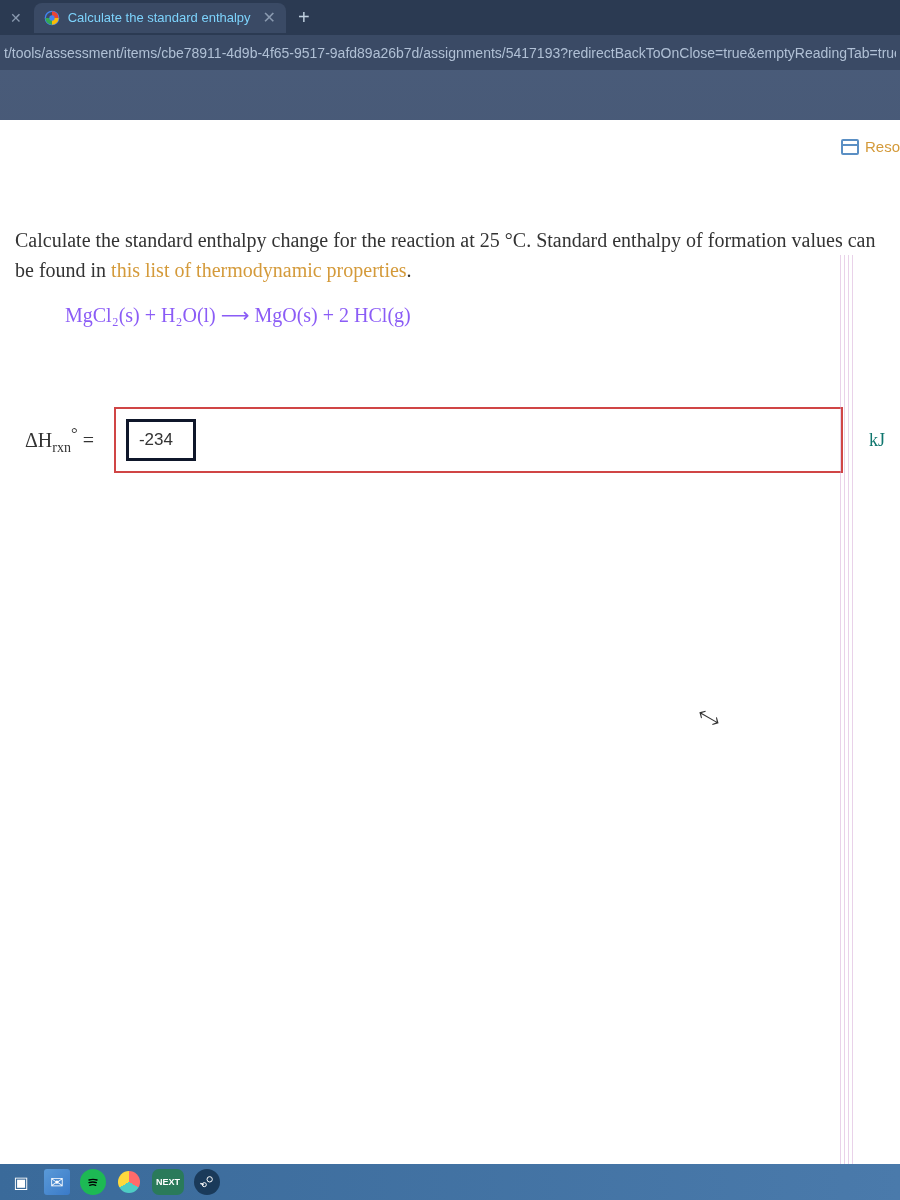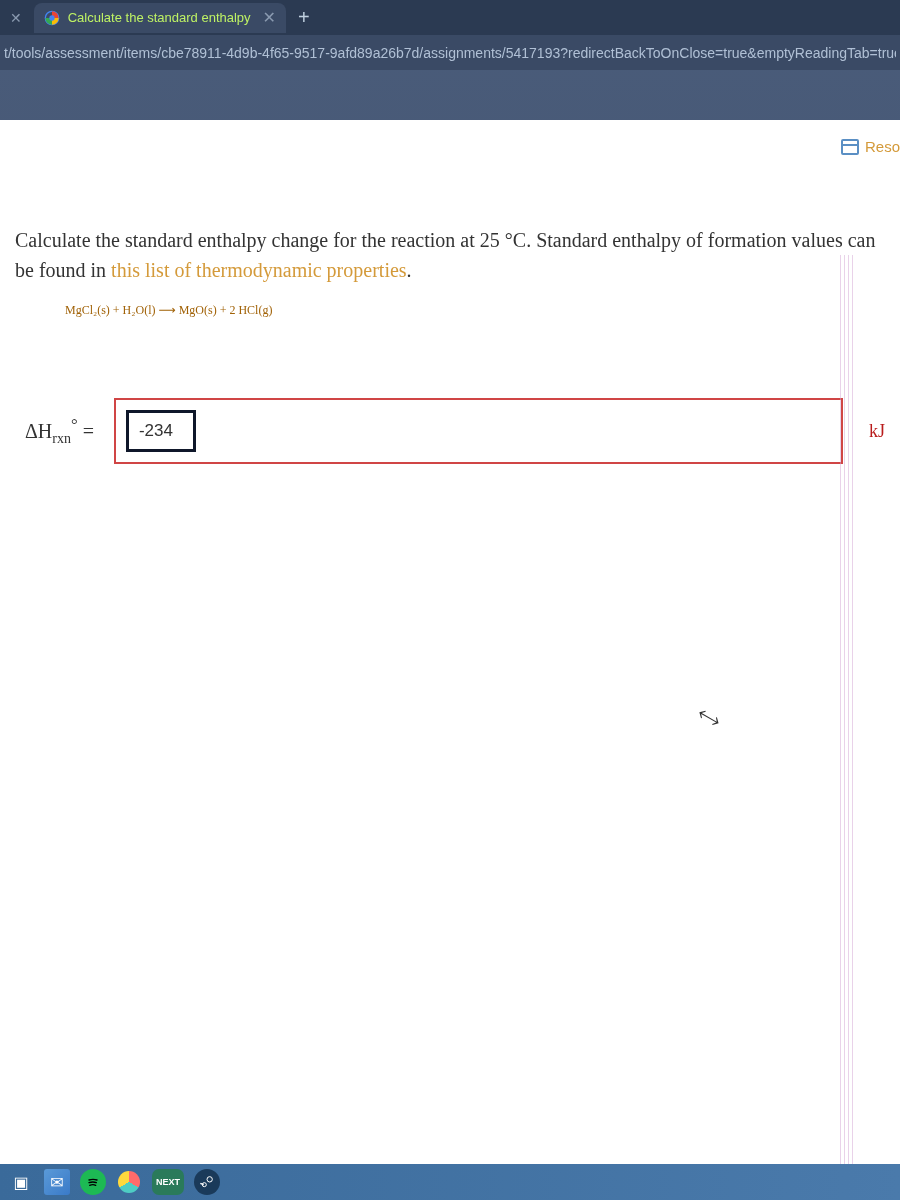--- a/index.html
+++ b/index.html
@@ -37,21 +37,21 @@
       border-radius: 8px 8px 0 0;
       max-width: 260px;
     }
     .tab-icon {
       width: 16px;
       height: 16px;
       margin-right: 8px;
       flex-shrink: 0;
     }
     .tab-title {
-      color: #bef264;
+      color: #7dd3fc;
       font-size: 13px;
       white-space: nowrap;
       overflow: hidden;
     }
     .tab-close {
       color: #8a9ab0;
       margin-left: 12px;
       font-size: 16px;
       cursor: pointer;
     }
@@ -114,22 +114,22 @@
       font-size: 20px;
       color: #333;
       line-height: 1.5;
     }
     .link-text {
       color: #d49a3a;
       margin-top: 40px;
     }
     .equation {
       font-family: 'Times New Roman', serif;
-      font-size: 12px;
-      color: #a16207;
+      font-size: 20px;
+      color: #8b5cf6;
       margin: 18px 0 0 50px;
     }
     .sub {
       font-size: 14px;
       vertical-align: sub;
     }
     .answer-section {
       display: flex;
       align-items: center;
       margin: 80px 15px 0 25px;
@@ -156,21 +156,21 @@
       border: 3px solid #0f172a;
       padding: 8px 10px;
       font-size: 17px;
       color: #333;
       background: #fff;
       min-width: 70px;
     }
     .unit-label {
       font-family: 'Times New Roman', serif;
       font-size: 18px;
-      color: #b91c1c;
+      color: #0f766e;
       margin-left: 26px;
     }
     .feedback {
       color: #d04545;
       font-size: 13px;
       margin: 8px 0 0 135px;
     }
     .cursor-arrow {
       position: absolute;
       top: 585px;

